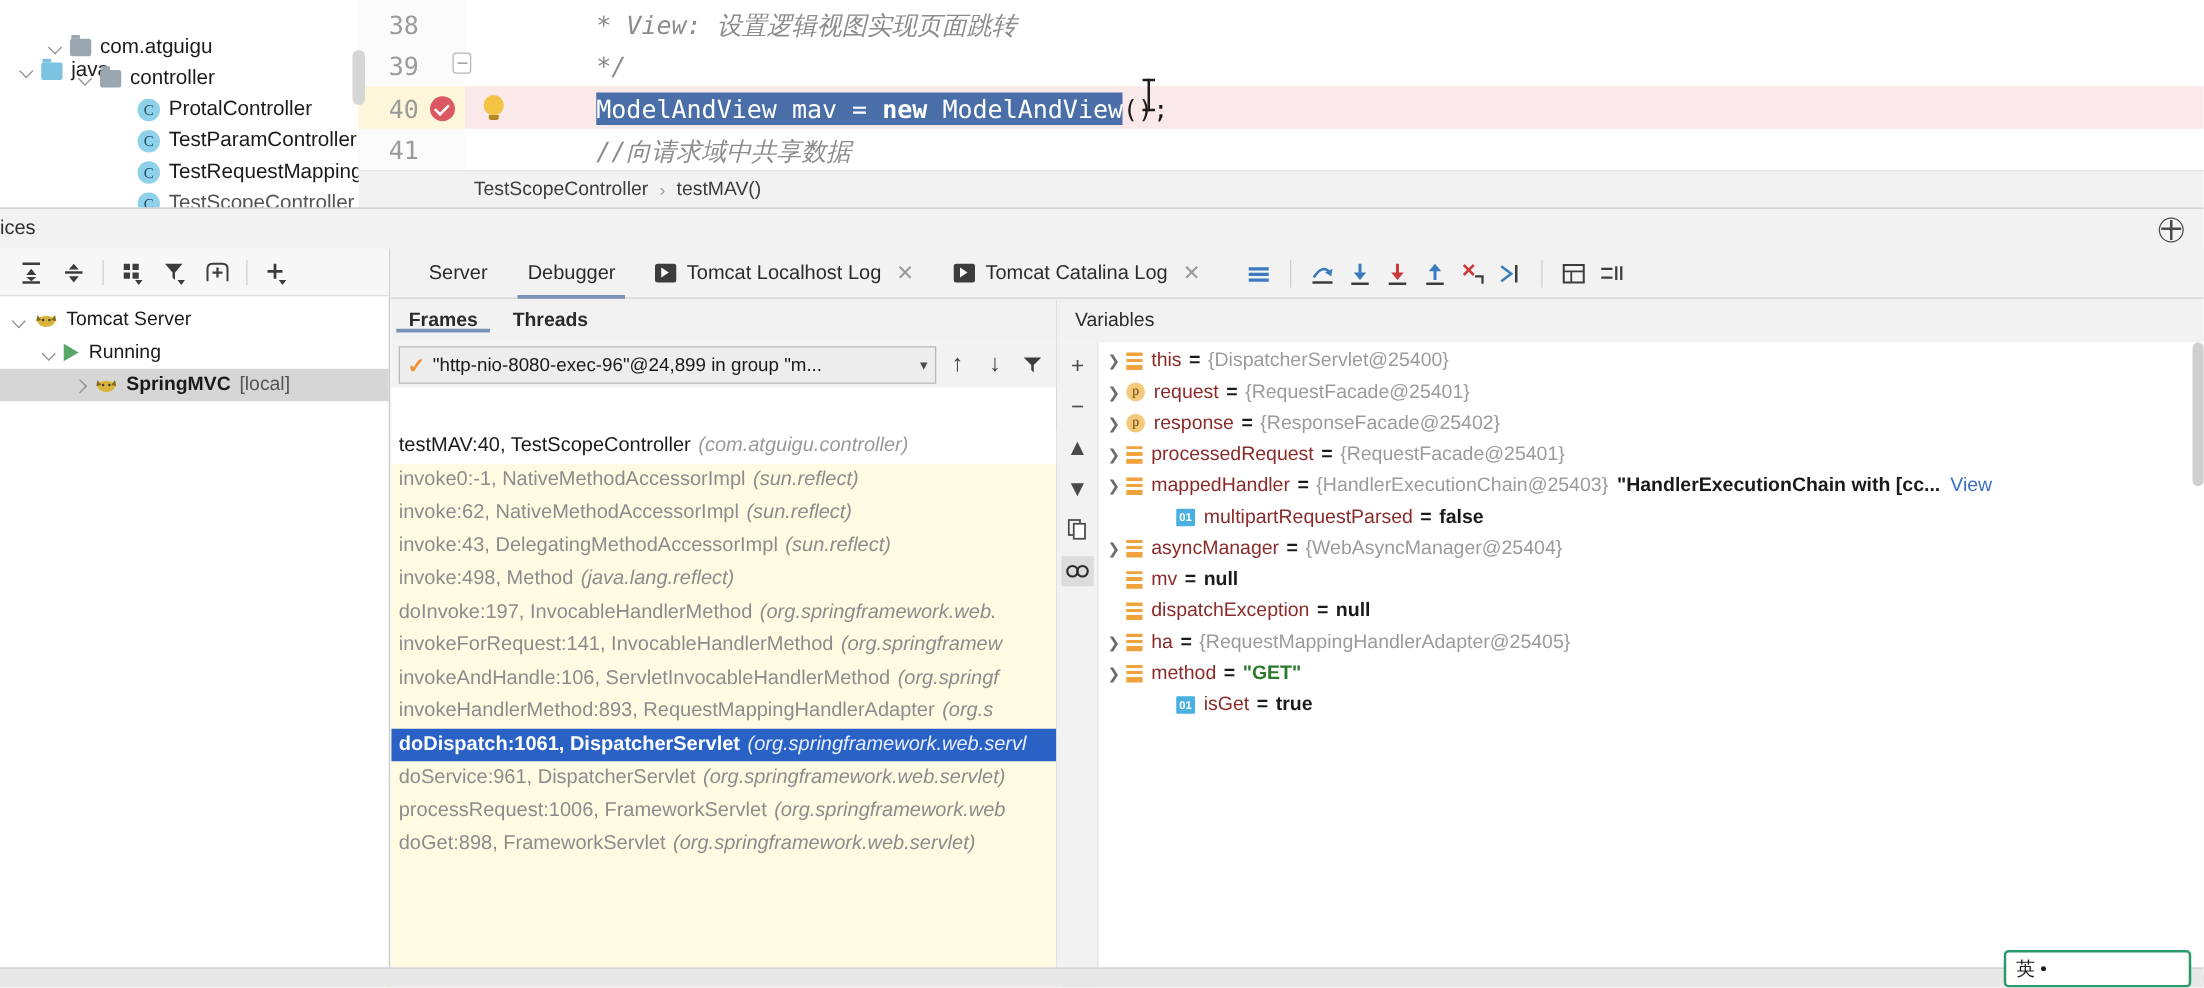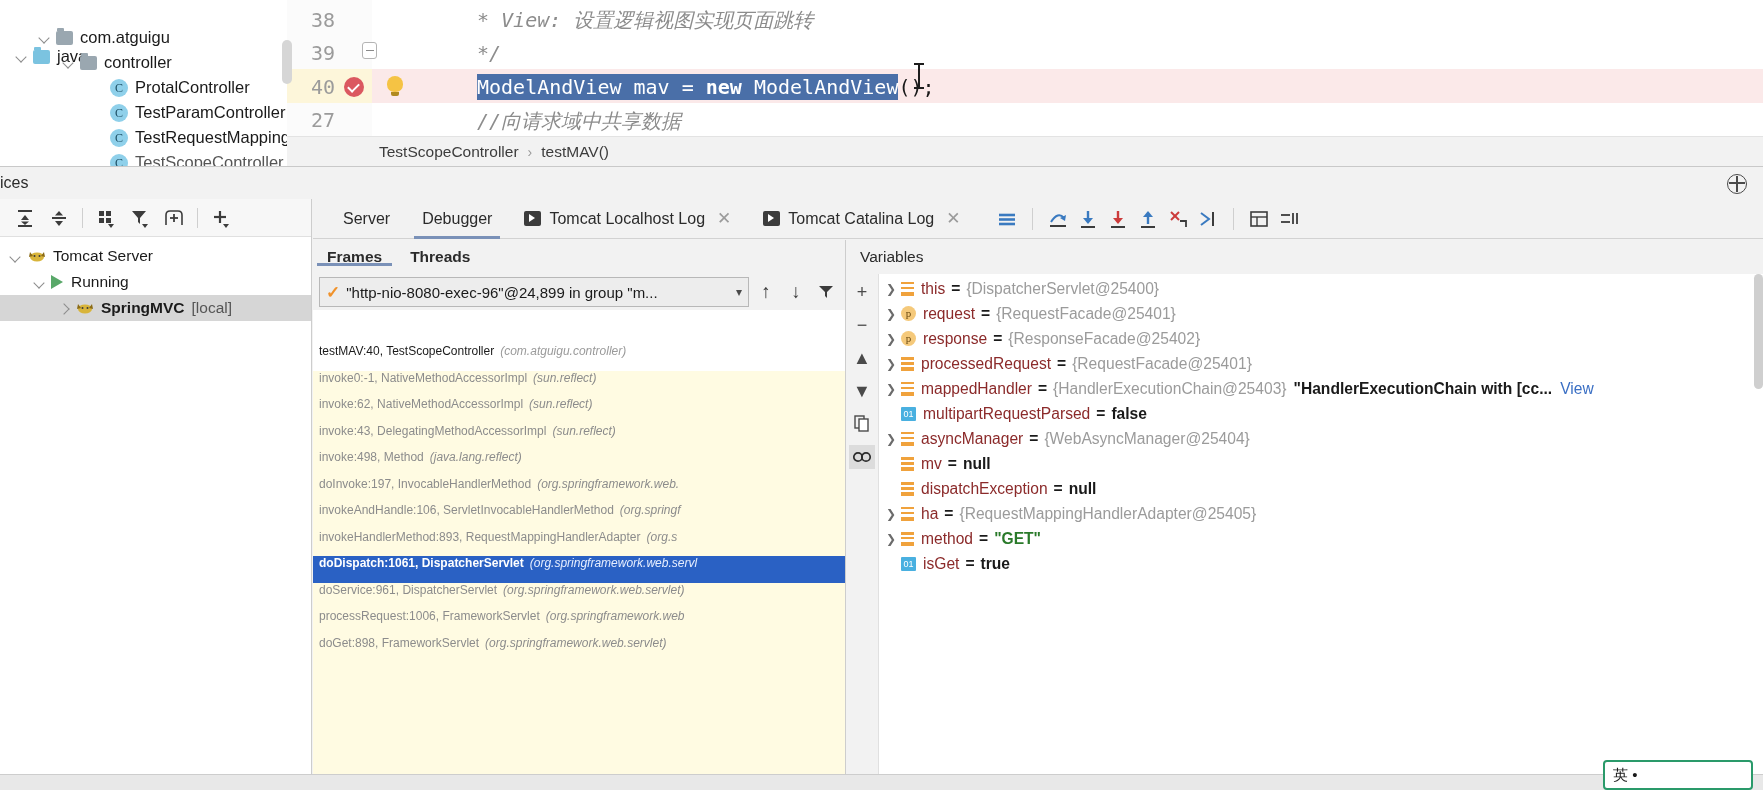--- a/index.html
+++ b/index.html
@@ -117,22 +117,22 @@
   .thread-combo { flex:1; height:30px; border:1px solid #b8b8b8; background:#ededed;
      display:flex; align-items:center; padding:0 6px; font-size:15px; color:#1a1a1a;
      white-space:nowrap; overflow:hidden;}
   .tick { color:#f0922b; font-size:17px; margin-right:6px; font-weight:bold;}
   .combo-arrow{margin-left:auto;color:#4a4a4a;font-size:12px;}
   .arrw { width:26px;height:26px;display:flex;align-items:center;justify-content:center;
      font-size:19px;color:#3c3c3c;}
 
   .frames-list { position:absolute; left:0; right:0; top:104px; bottom:0; overflow:hidden;
      background:#fffbe2; }
-  .frame { height:26.5px; display:flex; padding-left:6px;
-     font-size:12px; white-space:nowrap; color:#8c8c8c;}
+  .frame { height:26.5px; display:flex; align-items:center; padding-left:6px;
+     font-size:16px; white-space:nowrap; color:#8c8c8c;}
   .frame.cur { background:#ffffff; color:#1a1a1a; font-weight:normal;}
   .frame.sel2 { background:#2a61c4; color:#fff;}
   .frame i { font-style:italic; margin-left:6px; }
   .frame.cur i { color:#9a9a9a;}
   .frame.sel2 i { color:#e6eeff;}
 
   
   .vars-wrap { position:absolute; left:0; right:0; top:34px; bottom:0; display:flex;}
   .vars-gutter { width:33px; background:#f2f2f2; border-right:1px solid #e0e0e0;
      display:flex; flex-direction:column; align-items:center; padding-top:6px; gap:9px;}
@@ -142,21 +142,21 @@
   .vrow { height:25px; display:flex; align-items:center; font-size:15.6px; white-space:nowrap;
      padding-left:2px;}
   .vchev { width:20px;text-align:center;color:#6b6b6b;font-size:12px; flex:none;}
   .vicon { width:13px;height:14px;margin-right:7px;flex:none;position:relative;}
   .ic-field { background:linear-gradient(#f0a23c 0 2.5px,transparent 2.5px 5px,
       #f0a23c 5px 7.5px,transparent 7.5px 10px,#f0a23c 10px 12.5px); }
   .ic-param { width:15px;height:15px;border-radius:50%;background:#f5c97a;
       color:#6b4a11;font-size:11px;line-height:15px;text-align:center;
       font-family:"Liberation Serif",serif; }
   .ic-bool { width:15px;height:14px;background:#49b0e0;color:#fff;font-size:9px;
-      line-height:14px;text-align:center;border-radius:1px;font-weight:normal;}
+      line-height:14px;text-align:center;border-radius:1px;font-weight:bold;margin-left:40px;}
   .vname { color:#8b2a2a; font-weight:normal; }
   .veq { color:#1a1a1a; margin:0 6px; font-weight:bold;}
   .vval { color:#9b9b9b; }
   .vval.str { color:#1a1a1a; font-weight:bold;}
   .vval.strq { color:#2a7a2a; font-weight:bold;}
   .vval.lit { color:#1a1a1a; font-weight:bold;}
   .vlink { color:#3a6fc4; margin-left:8px;}
 
   
   .bottom-strip { position:absolute; left:0; bottom:0; right:0; height:16px;
@@ -213,21 +213,21 @@
   <div class="editor">
     <div class="ed-gutter"></div>
     <div class="row-num-hl" style="top:69px;"></div>
     <div class="row-hl" style="top:69px;"></div>
 
     <div class="scrollthumb"></div>
 
     <div class="ln" style="top:8px;">38</div>
     <div class="ln" style="top:41px;">39</div>
     <div class="ln" style="top:75px;">40</div>
-    <div class="ln" style="top:108px;">27</div>
+    <div class="ln" style="top:108px;">41</div>
 
     <div class="bp" style="left:57px; top:77px;"></div>
     <div class="bulb" style="left:100px; top:76px;"></div>
     <div class="fold" style="left:75px; top:42px;"></div>
 
     <div class="codeline cmt" style="top:7px;">* View: 设置逻辑视图实现页面跳转</div>
     <div class="codeline cmt" style="top:41px;">*/</div>
 
     <div class="codeline" style="top:75px;"><span class="sel"><span>ModelAndView mav = </span><b>new</b><span> ModelAndView</span></span><span style="color:#1a1a1a;">();</span></div>
 
@@ -468,20 +468,24 @@
                 <span>invoke:43, DelegatingMethodAccessorImpl</span>
                 <i>(sun.reflect)</i>
               </div>
             <div class="frame">
                 <span>invoke:498, Method</span>
                 <i>(java.lang.reflect)</i>
               </div>
             <div class="frame">
                 <span>doInvoke:197, InvocableHandlerMethod</span>
                 <i>(org.springframework.web.</i>
+              </div>
+            <div class="frame">
+                <span>invokeForRequest:141, InvocableHandlerMethod</span>
+                <i>(org.springframew</i>
               </div>
             <div class="frame">
                 <span>invokeAndHandle:106, ServletInvocableHandlerMethod</span>
                 <i>(org.springf</i>
               </div>
             <div class="frame">
                 <span>invokeHandlerMethod:893, RequestMappingHandlerAdapter</span>
                 <i>(org.s</i>
               </div>
             <div class="frame sel2">

